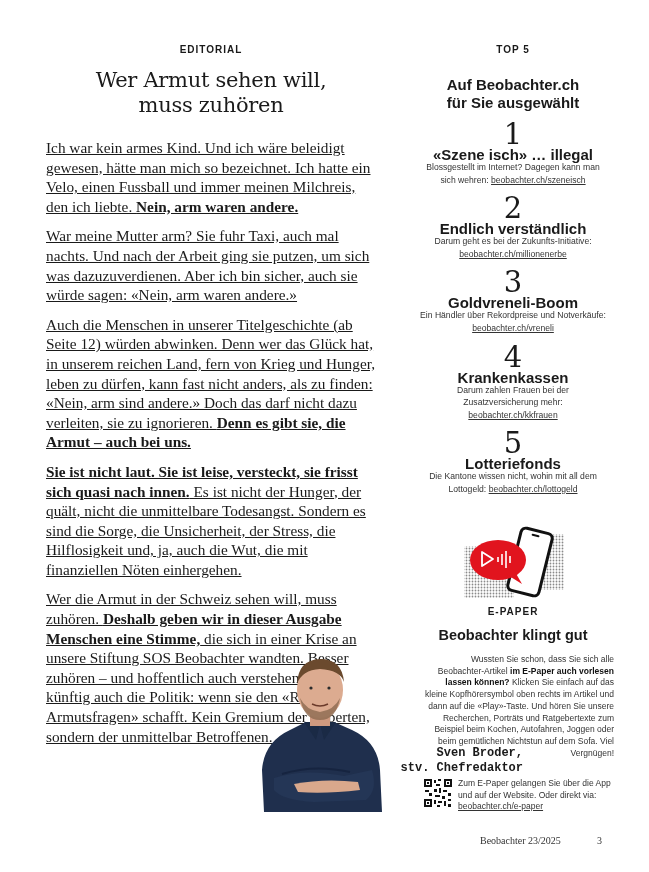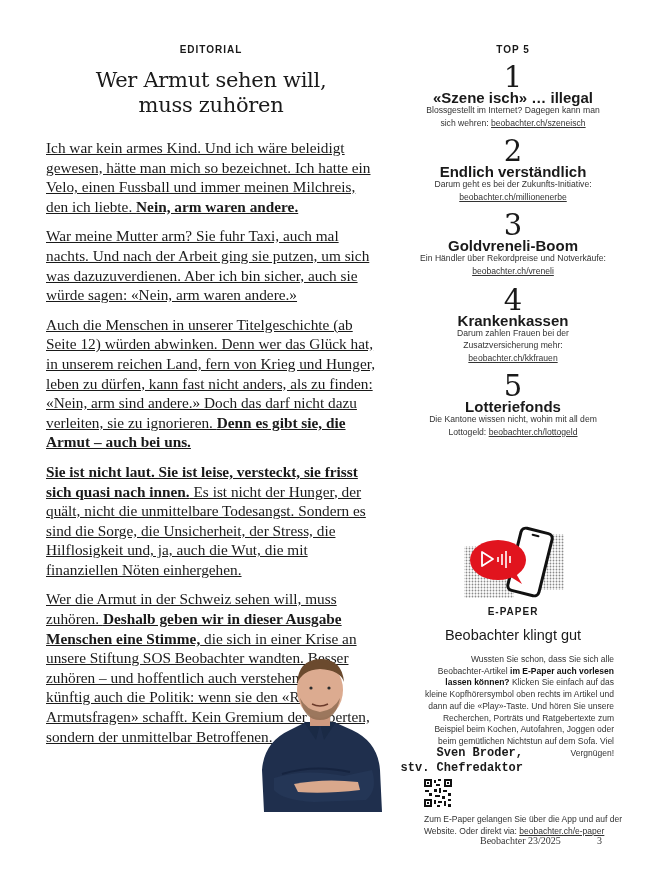--- a/index.html
+++ b/index.html
@@ -24,24 +24,24 @@
   #right { position: absolute; left: 420px; top: 44px; width: 186px; font-family: "Liberation Sans", sans-serif; text-align: center; }
   .r-head { font-weight: bold; font-size: 15px; line-height: 18px; margin-top: 21px; }
   .top-item { margin-top: 3px; }
   .top-num { font-family: "DejaVu Serif", serif; font-size: 29px; line-height: 29px; font-weight: normal; margin-top: 8px; }
   .top-title { font-weight: bold; font-size: 15px; line-height: 12px; }
   .top-desc { font-size: 8.6px; line-height: 12.6px; color: #333; }
   .link { text-decoration: underline; color: #333; }
 
   #epaper-art { position: absolute; left: 462px; top: 526px; width: 108px; height: 78px; }
   #epaper-kicker { position: absolute; left: 420px; top: 606px; width: 186px; font-size: 10px; }
-  #epaper-title { position: absolute; left: 420px; top: 627px; width: 186px; text-align: center; font-family: "Liberation Sans", sans-serif; font-weight: normal; font-size: 14.5px; }
+  #epaper-title { position: absolute; left: 420px; top: 627px; width: 186px; text-align: center; font-family: "Liberation Sans", sans-serif; font-weight: bold; font-size: 14.5px; }
   #epaper-text { position: absolute; left: 424px; top: 654px; width: 190px; font-family: "Liberation Sans", sans-serif; font-size: 8.5px; line-height: 11.7px; color: #333; text-align: right; }
   #epaper-text b { color: #111; }
-  #qr-row { position: absolute; left: 424px; top: 778px; width: 200px; display: flex; gap: 6px; font-family: "Liberation Sans", sans-serif; font-size: 8.5px; line-height: 11.5px; color: #333; flex-direction: column; }
+  #qr-row { position: absolute; left: 424px; top: 778px; width: 200px; display: flex; gap: 6px; font-family: "Liberation Sans", sans-serif; font-size: 8.5px; line-height: 11.5px; color: #333; }
   #qr { width: 28px; height: 30px; flex: none; }
 
   #footer { position: absolute; top: 835px; left: 480px; font-family: Liberation Serif, serif; font-size: 10px; color: #333; }
   #page-num { position: absolute; top: 835px; left: 597px; font-family: "Liberation Serif", serif; font-size: 10px; color: #333; }
 </style>
 </head>
 <body>
 
 <div id="left">
   <div class="kicker">EDITORIAL</div>
@@ -81,20 +81,23 @@
   <path d="M58 54 Q66 58 74 54" stroke="#6a3a2a" stroke-width="1.5" fill="none"></path>
 </svg>
 
 <div class="sig">
   <div>Sven Broder,</div>
   <div>stv. Chefredaktor</div>
 </div>
 
 <div id="right">
   <div class="kicker">TOP 5</div>
+  <div class="r-head">
+    <span>Auf Beobachter.ch</span><br><span>für Sie ausgewählt</span>
+  </div>
 
   <div class="top-item">
     <div class="top-num">1</div>
     <div class="top-title">«Szene isch» … illegal</div>
     <div class="top-desc"><span>Blossgestellt im Internet? Dagegen kann man sich wehren: </span><span class="link">beobachter.ch/szeneisch</span></div>
   </div>
   <div class="top-item" style="margin-top:6px">
     <div class="top-num">2</div>
     <div class="top-title">Endlich verständlich</div>
     <div class="top-desc"><span>Darum geht es bei der Zukunfts-Initiative: </span><br><span class="link">beobachter.ch/millionenerbe</span></div>

